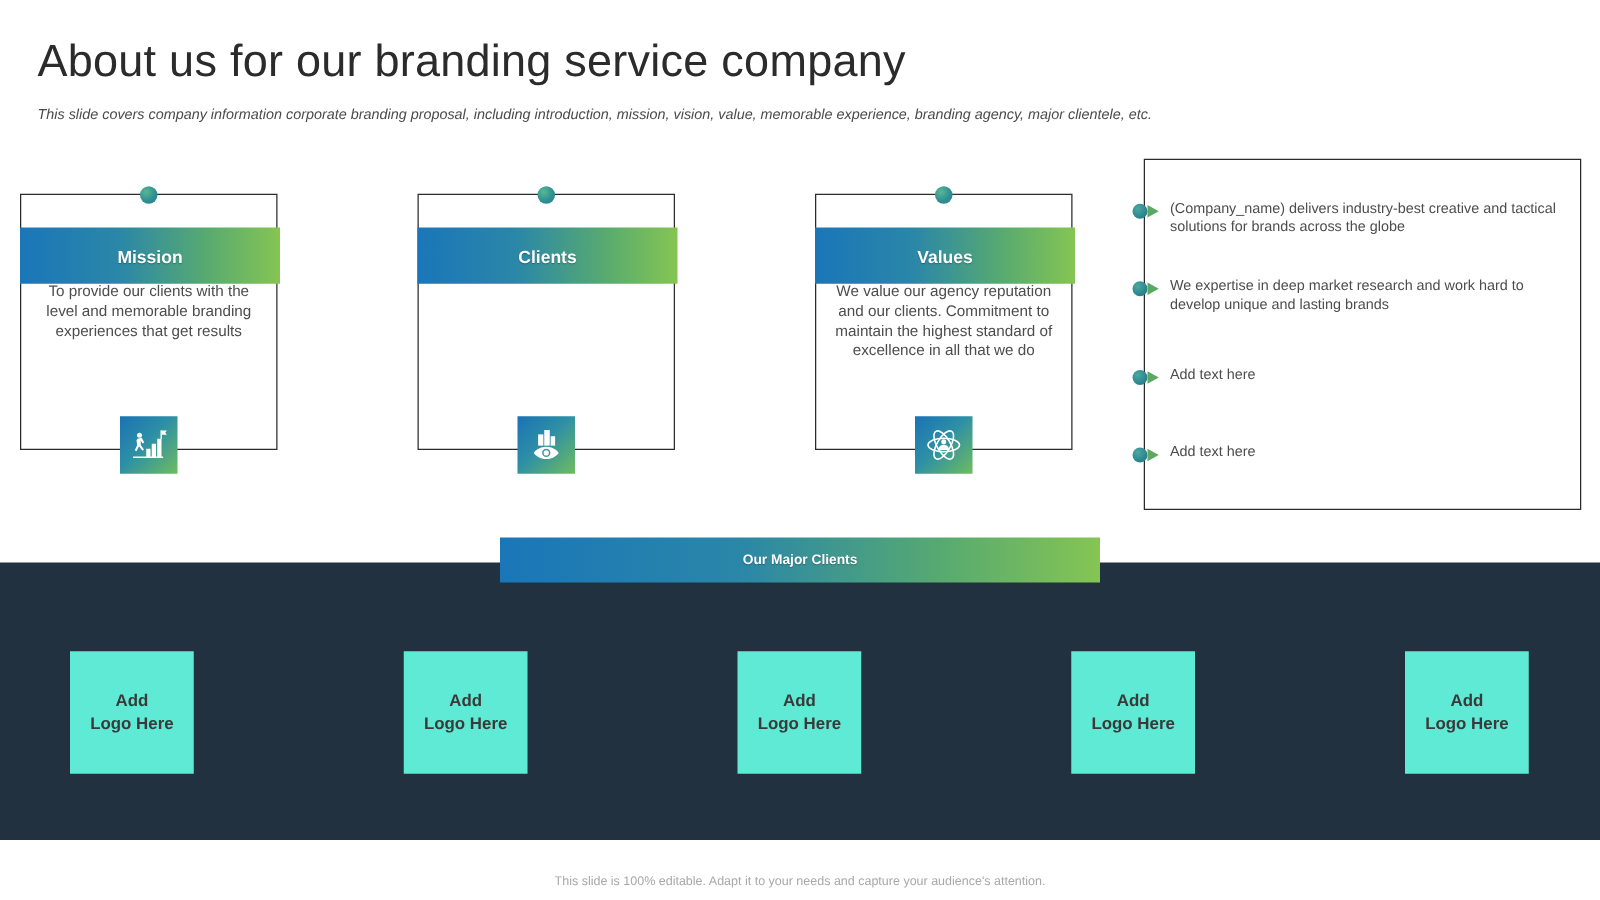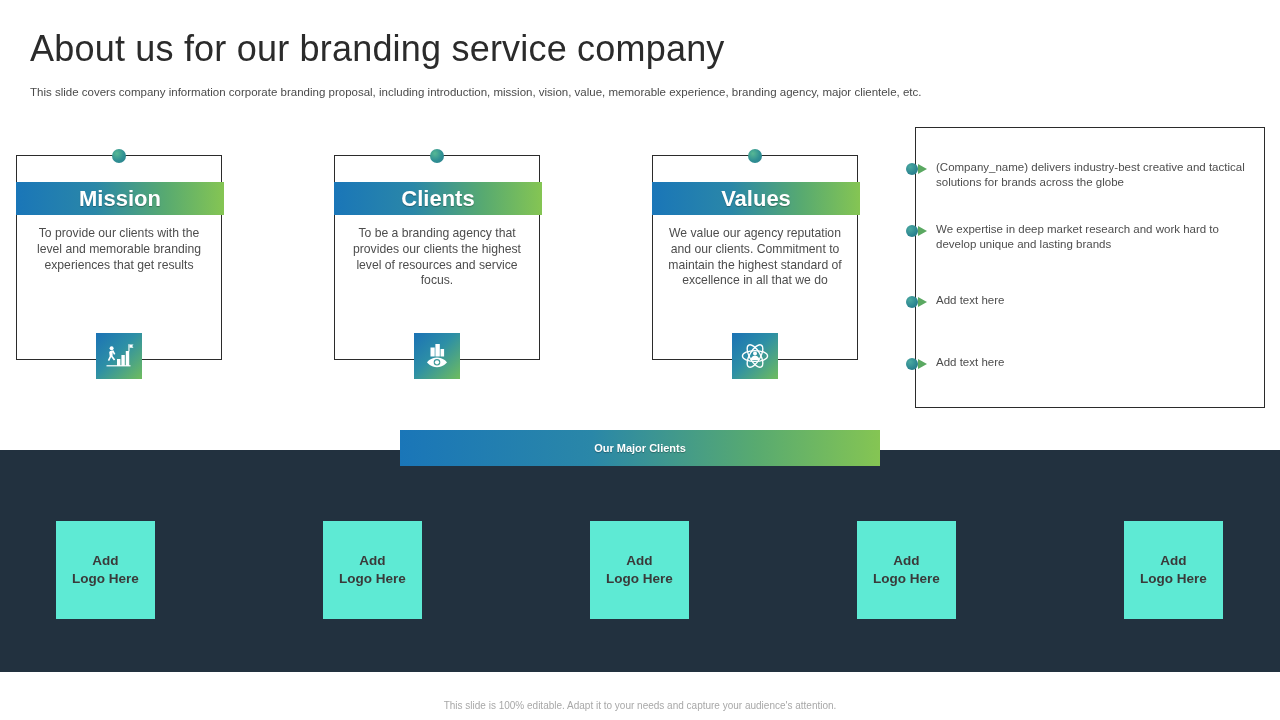--- a/index.html
+++ b/index.html
@@ -27,20 +27,21 @@
     color: #2b2b2b;
     white-space: nowrap;
   }
   .slide-subtitle {
     position: absolute;
     left: 30px;
     top: 86px;
     font-size: 11.5px;
     color: #4a4a4a;
     white-space: nowrap;
+    font-style: italic;
   }
 
   
   .card {
     position: absolute;
     top: 155px;
     width: 206px;
     height: 205px;
     border: 1px solid #2b2b2b;
     background: #ffffff;
@@ -54,24 +55,24 @@
     width: 14px;
     height: 14px;
     border-radius: 50%;
     background: radial-gradient(circle at 35% 32%, #57b894 0%, #2f8f93 55%, #2b7f8c 100%);
   }
   .card-header {
     position: absolute;
     left: -1px;
     top: 26px;
     width: 208px;
-    height: 33px;
+    height: 45px;
     background: linear-gradient(90deg, #1a76b8 0%, #2a87a8 38%, #58aa70 72%, #85c553 100%);
     color: #ffffff;
-    font-size: 22px;
+    font-size: 14px;
     font-weight: bold;
     display: flex;
     align-items: center;
     justify-content: center;
     text-shadow: 0 1px 1px rgba(0,0,0,0.30);
     box-sizing: border-box;
     text-align: center;
   }
   .card-body {
     position: absolute;
@@ -221,21 +222,20 @@
         <path d="M6.0 10.0 L9.4 9.2 L11.4 13.0 L10.0 13.8 L8.6 11.3 L8.6 15.0 L11.2 18.6 L9.9 19.6 L7.2 16.0 L5.2 19.9 L3.8 19.2 L5.7 15.2 L5.2 11.2 Z"></path>
         <rect x="2.5" y="24.2" width="24" height="1.2"></rect>
       </g>
     </svg>
   </div>
 </div>
 
 <div class="card" id="card-1" style="left: 334px;">
   <div class="card-dot"></div>
   <div class="card-header">Clients</div>
-  <div class="card-body">To be a branding agency that provides our clients the highest level of resources and service focus.</div>
   <div class="card-icon">
     <svg width="30" height="30" viewBox="0 0 30 30" aria-hidden="true">
       <g fill="#ffffff">
         <rect x="8.5" y="6.5" width="4.2" height="9"></rect>
         <rect x="13.4" y="3.0" width="4.4" height="12.5"></rect>
         <rect x="18.5" y="8.0" width="3.6" height="7.5"></rect>
         <path d="M15 16.4c-6.0 0-9.9 4.3-9.9 4.9 0 0.6 3.9 4.9 9.9 4.9s9.9-4.3 9.9-4.9c0-0.6-3.9-4.9-9.9-4.9zm0 8.2a3.3 3.3 0 1 1 0-6.6 3.3 3.3 0 0 1 0 6.6z"></path>
         <circle cx="15" cy="21.3" r="2.1"></circle>
       </g>
     </svg>

